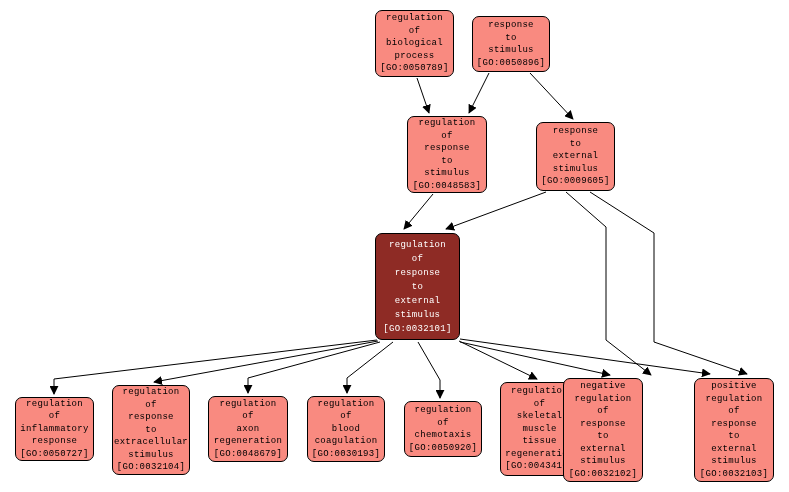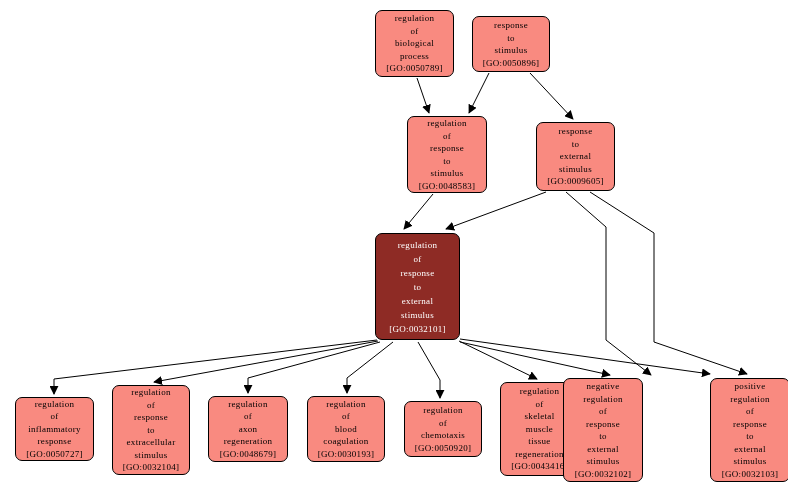--- a/index.html
+++ b/index.html
@@ -10,21 +10,21 @@
     --highlight-text: #ffffff;
     --edge-color: #000000;
   }
   html, body { margin: 0; padding: 0; background: #ffffff; }
   .canvas {
     position: relative;
     width: 788px;
     height: 492px;
     background: var(--background);
     overflow: hidden;
-    font-family: Liberation Serif, serif;
+    font-family: Liberation Mono, monospace;
   }
   .edge-layer {
     position: absolute;
     left: 0; top: 0;
     width: 789px; height: 492px;
     pointer-events: none;
   }
   .edge-layer polyline {
     fill: none;
     stroke: var(--edge-color);
@@ -168,21 +168,21 @@
   <div class="node" style="left:563px; top:378px; width:80px; height:104px">
     <div class="lbl">negative
 regulation
 of
 response
 to
 external
 stimulus</div>
     <div class="gid">[GO:0032102]</div>
   </div>
-  <div class="node" style="left:710px; top:378px; width:80px; height:104px">
+  <div class="node" style="left:694px; top:378px; width:80px; height:104px">
     <div class="lbl">positive
 regulation
 of
 response
 to
 external
 stimulus</div>
     <div class="gid">[GO:0032103]</div>
   </div>
 

